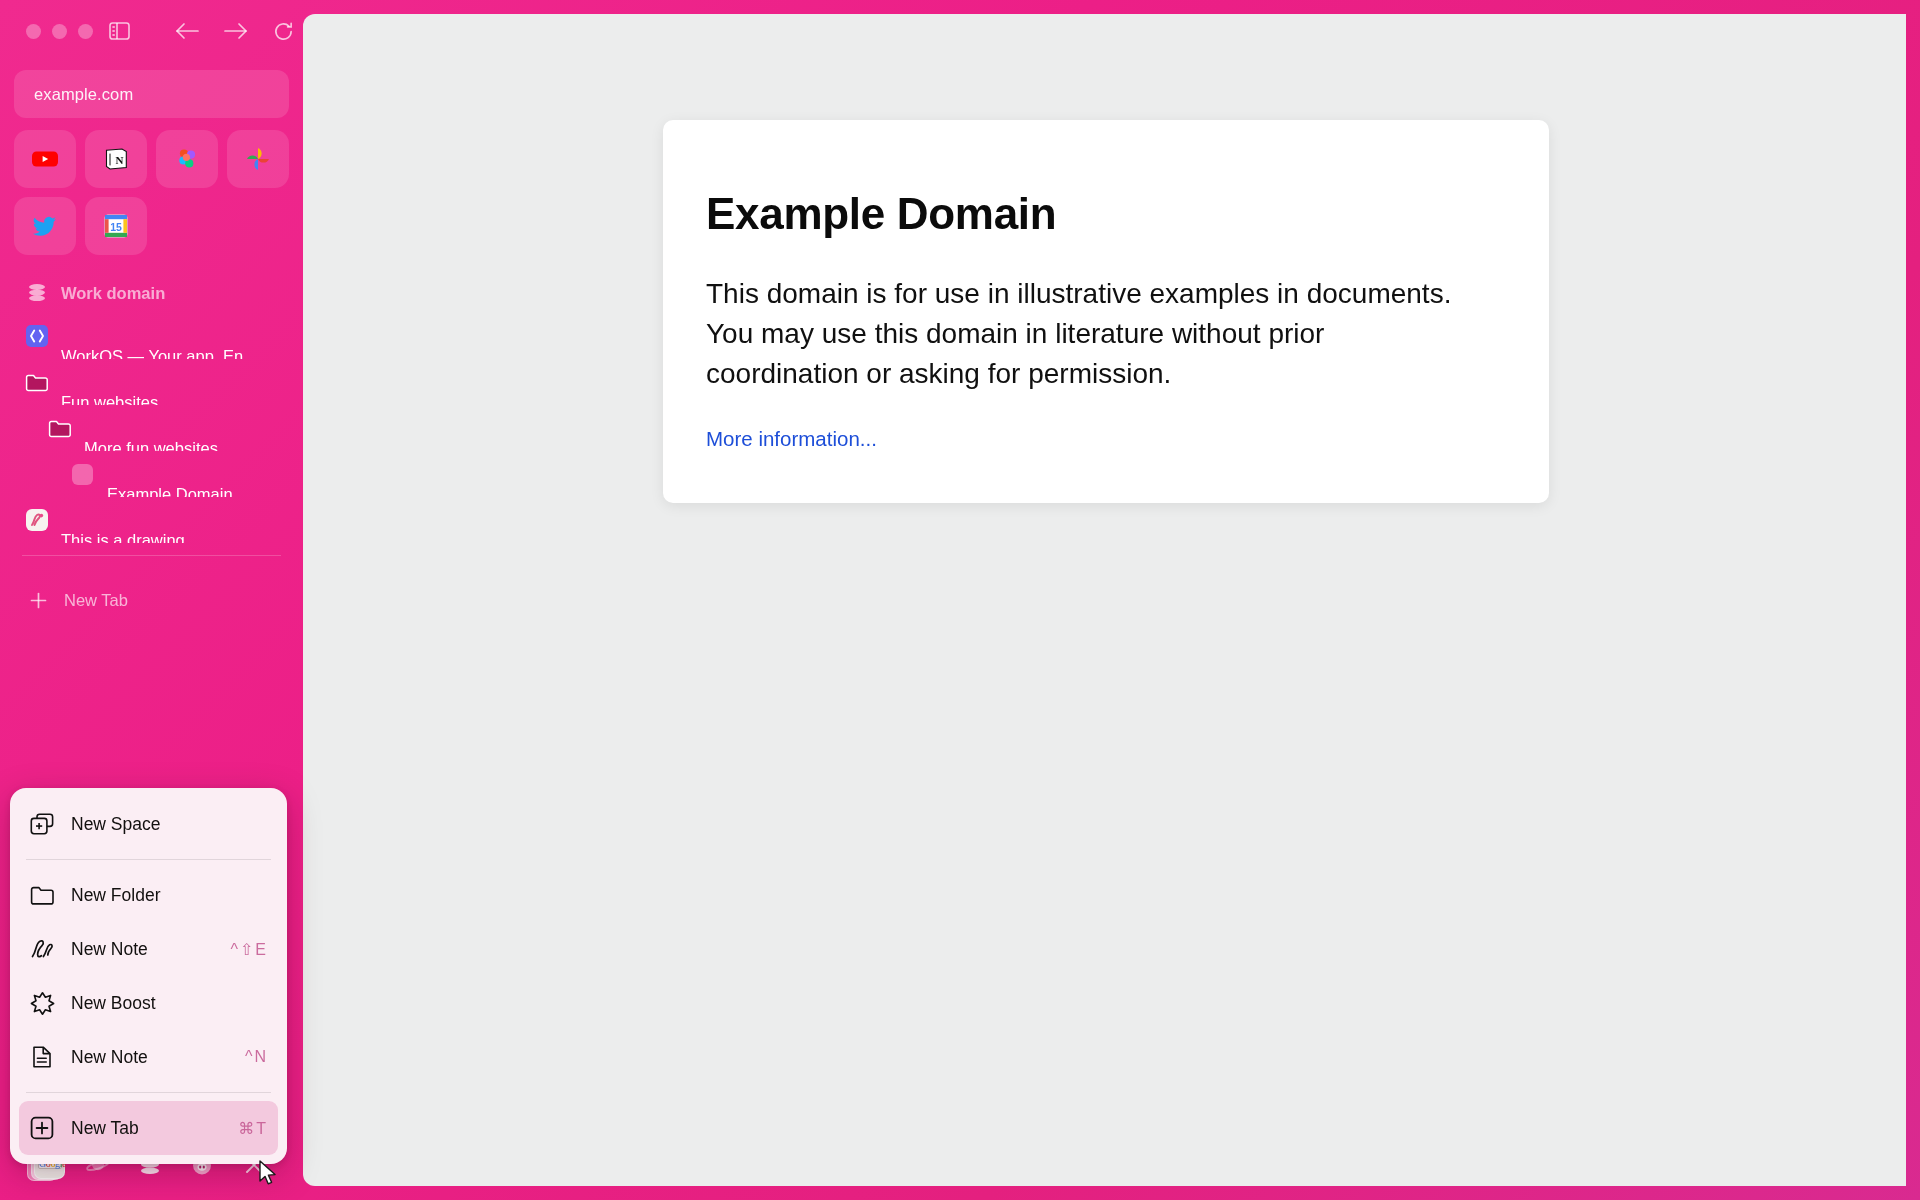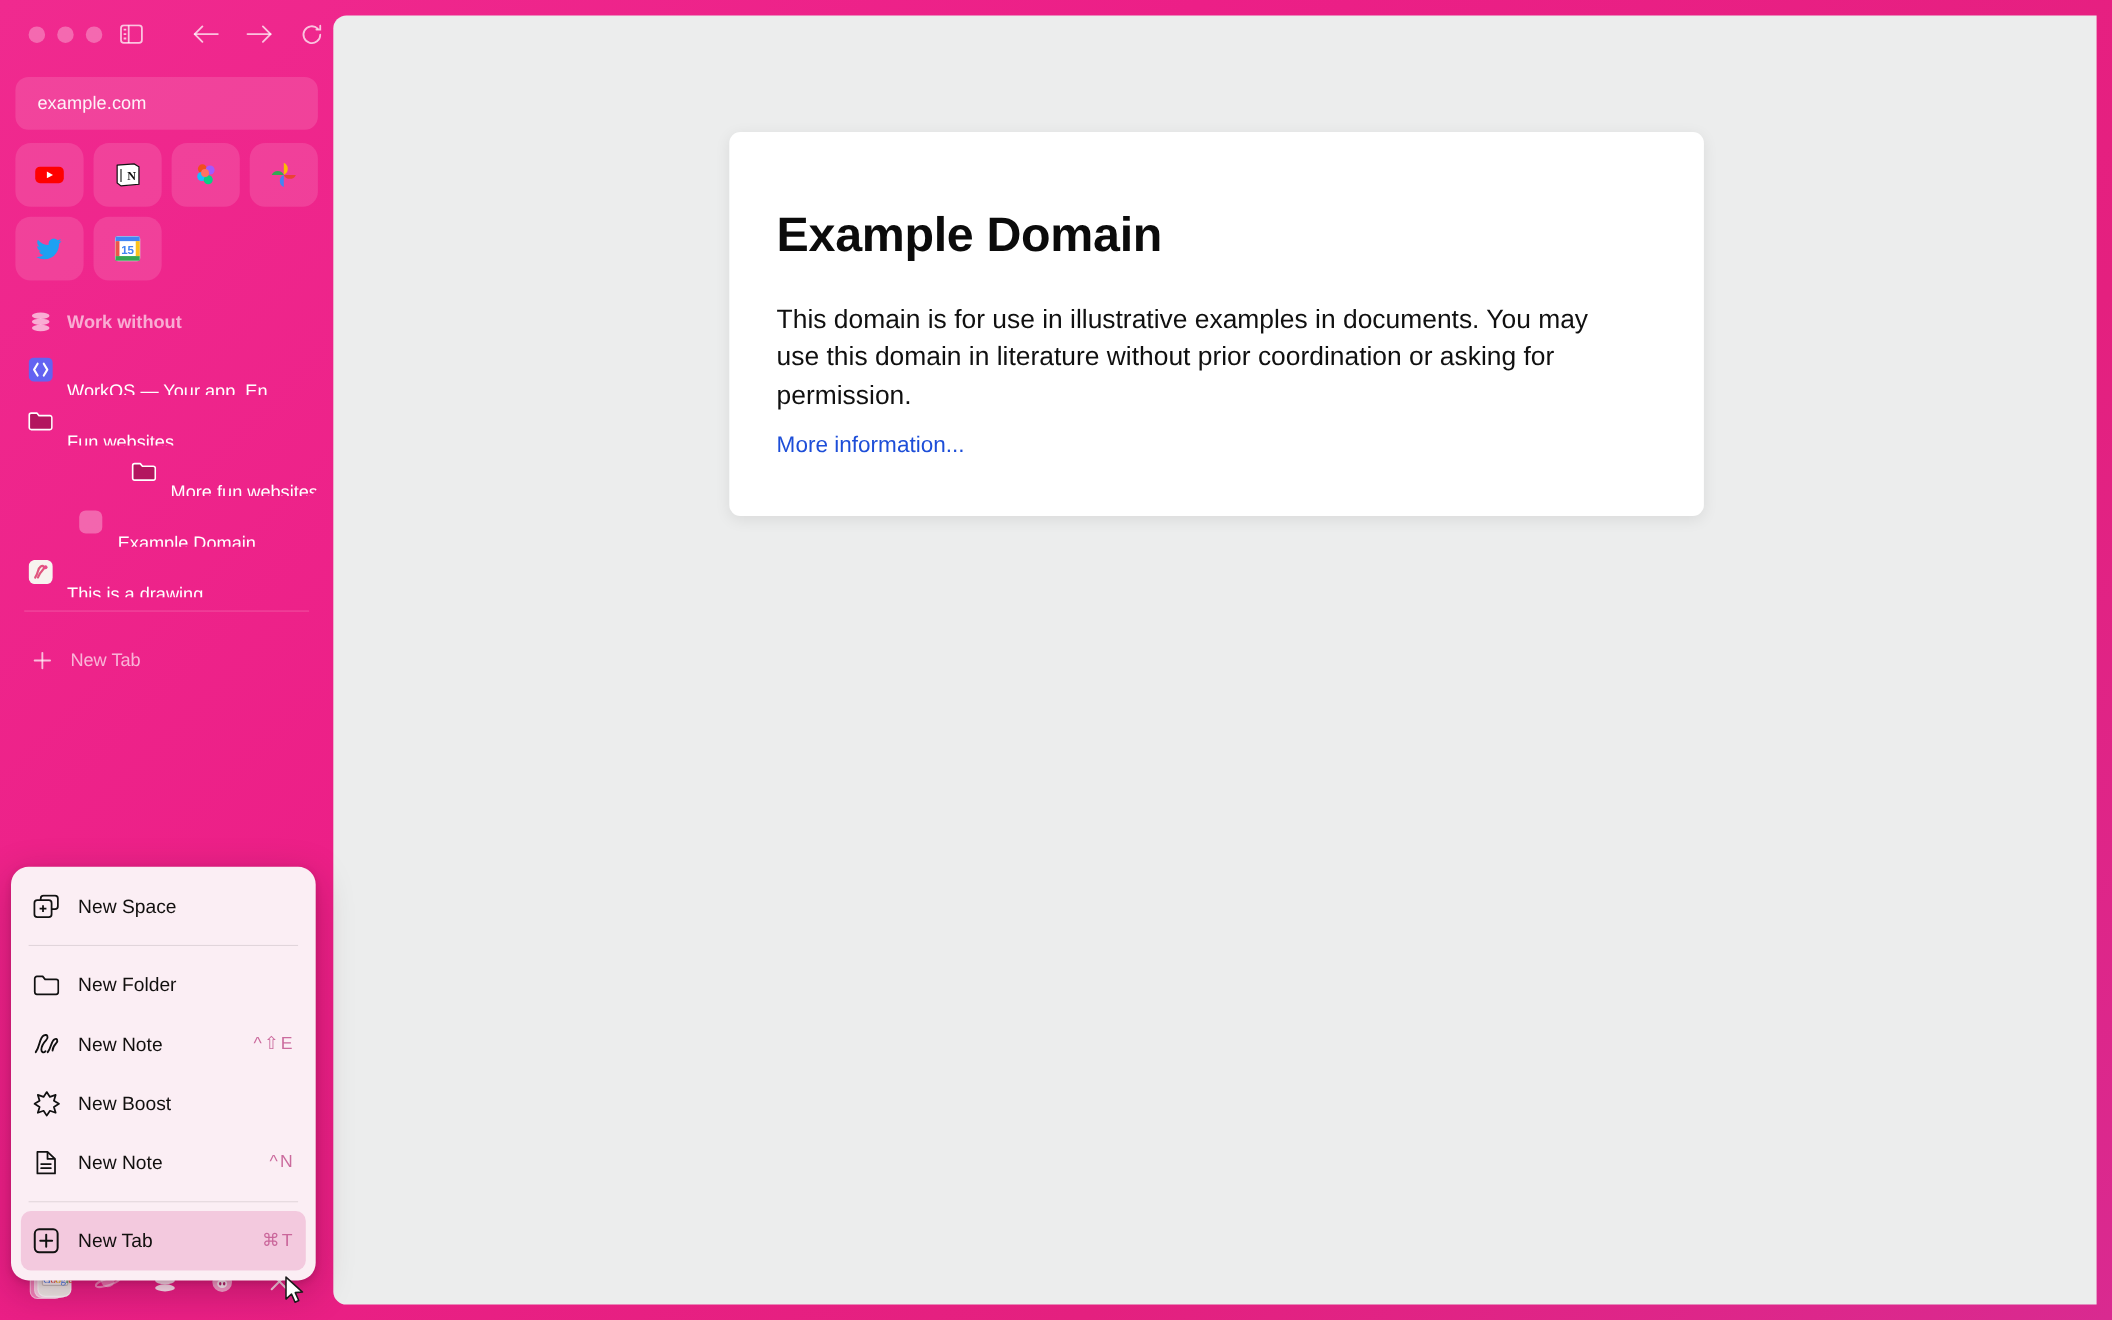--- a/index.html
+++ b/index.html
@@ -89,21 +89,21 @@
     height: 46px;
     display: flex; align-items: center;
     gap: 13px;
     padding-left: 11px;
     border-radius: 11px;
     color: #ffffff;
     font-size: 16.5px;
     font-weight: 500;
     white-space: nowrap; overflow: hidden;
   }
-  .row.indent1 { padding-left: 34px; justify-content: flex-end; }
+  .row.indent1 { padding-left: 34px; }
   .row.indent2 { padding-left: 57px; }
   .row .label { overflow: hidden; text-overflow: ellipsis; margin-top: 40px; }
   .ficon { width: 23px; height: 23px; flex: 0 0 23px; display:flex; align-items:center; justify-content:center; }
 
   .favsquare {
     width: 21px; height: 21px; border-radius: 6px;
     background: rgba(255,255,255,0.3);
   }
 
   .divider {
@@ -201,24 +201,24 @@
   }
   .page-card h1 {
     font-size: 44px;
     line-height: 1.1;
     font-weight: 700;
     color: #0b0b0b;
     letter-spacing: -0.3px;
     margin-bottom: 36px;
   }
   .page-card p {
-    font-size: 24px;
+    font-size: 28px;
     line-height: 1.42;
     color: #101010;
-    margin-bottom: 16px;
+    margin-bottom: 33px;
     max-width: 760px;
   }
   .page-card a {
     font-size: 20.5px;
     color: #1d4ed8;
     text-decoration: none;
   }
 
   
   #cursor {
@@ -333,21 +333,21 @@
     </div>
 
     <div class="space-head">
       <span class="ficon">
         <svg width="22" height="20" viewBox="0 0 22 20" fill="rgba(255,255,255,0.62)">
           <ellipse cx="11" cy="4" rx="8" ry="2.9"></ellipse>
           <ellipse cx="11" cy="9.6" rx="8" ry="2.9"></ellipse>
           <ellipse cx="11" cy="15.2" rx="8" ry="2.9"></ellipse>
         </svg>
       </span>
-      <span>Work without</span>
+      <span>Work domain</span>
     </div>
 
     <div class="row">
       <span class="ficon">
         <svg width="22" height="22" viewBox="0 0 22 22">
           <rect width="22" height="22" rx="5" fill="#6363F1"></rect>
           <path d="M8.2 5.6 L5 11 l3.2 5.4 M13.8 5.6 L17 11 l-3.2 5.4" stroke="#fff" stroke-width="1.9" fill="none" stroke-linecap="round" stroke-linejoin="round"></path>
         </svg>
       </span>
       <span class="label">WorkOS — Your app, En…</span>

